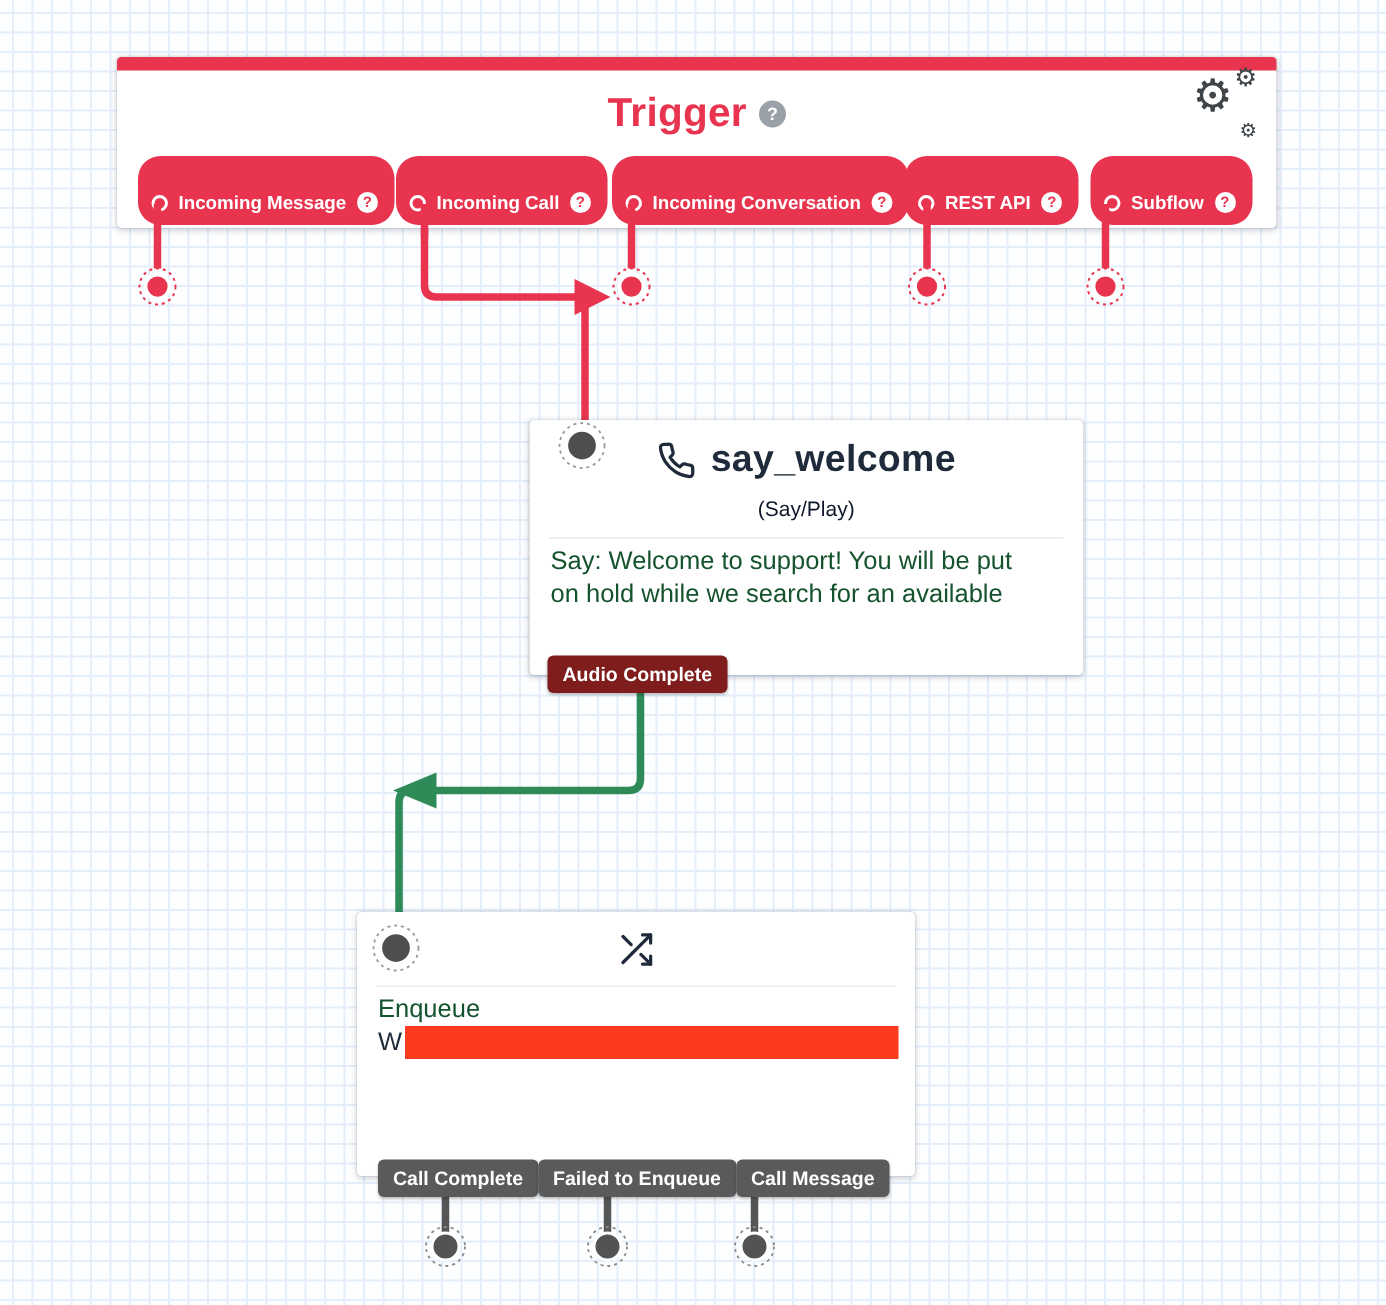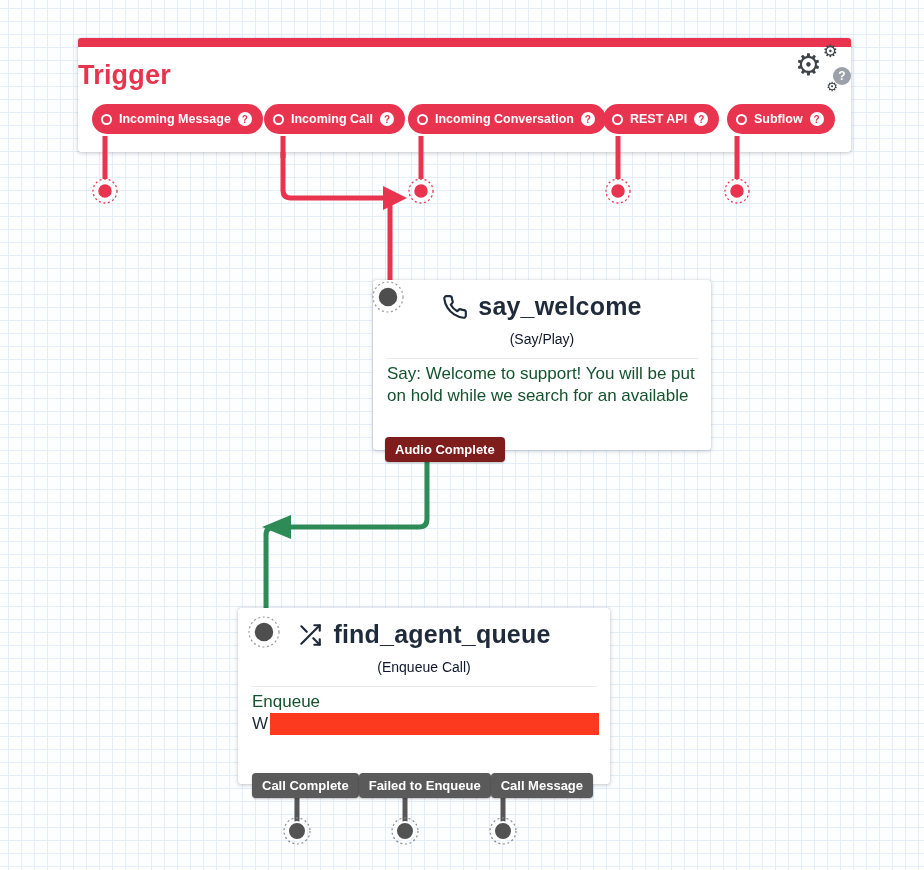--- a/index.html
+++ b/index.html
@@ -21,52 +21,52 @@
     box-shadow:0 1px 4px rgba(50,60,80,.28), 0 0 1px rgba(50,60,80,.25);
   }
   
   #trigger{left:78px;top:38px;width:773px;height:114px;}
   #trigger .topbar{
     position:absolute;left:0;top:0;right:0;height:9px;
     background:#e8344e;border-radius:3px 3px 0 0;
   }
   #trigger .title-row{
     position:absolute;left:0;right:0;top:22px;
-    display:flex;justify-content:space-between;align-items:center;gap:8px;
+    display:flex;justify-content:center;align-items:center;gap:8px;
   }
   #trigger .title{
     color:#e8344e;font-size:27px;font-weight:bold;letter-spacing:.2px;
   }
   .help-gray{
     width:18px;height:18px;border-radius:50%;background:#9aa1a8;color:#ffffff;
     font-size:12px;font-weight:bold;display:inline-flex;align-items:center;justify-content:center;
   }
   #gears{position:absolute;right:16px;top:12px;width:38px;height:40px;color:#3f4448;}
   #gears .g1{position:absolute;left:-2px;top:0px;font-size:30px;line-height:30px;}
   #gears .g2{position:absolute;right:-3px;top:-7px;font-size:17px;line-height:17px;}
   #gears .g3{position:absolute;right:-3px;bottom:-3px;font-size:13px;line-height:13px;}
   .pill{
     position:absolute;top:66px;height:30px;border-radius:15px;background:#e8344e;
     color:#ffffff;font-size:12.5px;font-weight:bold;white-space:nowrap;
-    display:inline-flex;align-items:center;gap:7px;padding:0 11px 0 9px;
+    display:inline-flex;align-items:center;gap:7px;padding:16px 11px 0 9px;
   }
   .pill .radio{width:11px;height:11px;border:2px solid #ffffff;border-radius:50%;box-sizing:border-box;flex:0 0 auto;}
   .pill .help{
     width:14px;height:14px;border-radius:50%;background:#ffffff;color:#e8344e;
     font-size:10px;font-weight:bold;display:inline-flex;align-items:center;justify-content:center;flex:0 0 auto;
   }
   
   .flow-widget .title-row{
     display:flex;justify-content:center;align-items:center;gap:10px;margin-top:12px;
   }
   .flow-widget .w-title{font-size:25px;font-weight:bold;color:#1f2b3a;letter-spacing:.2px;}
   .flow-widget .w-type{margin-top:10px;text-align:center;font-size:14px;color:#0f172a;}
   .flow-widget .divider{border:none;border-top:1px solid #e8eaed;margin:11px 13px 0 13px;}
   .flow-widget .w-body{margin:4px 14px 0 14px;font-size:17px;line-height:1.32;color:#14532d;}
-  #say-welcome{left:373px;top:280px;width:338px;height:170px;}
+  #say-welcome{left:353px;top:280px;width:369px;height:170px;}
   #find-agent-queue{left:238px;top:608px;width:372px;height:176px;}
   .badge{
     display:inline-block;padding:5px 10px;border-radius:4px;color:#ffffff;
     font-size:13px;font-weight:bold;white-space:nowrap;
     box-shadow:0 1px 2px rgba(0,0,0,.25);
   }
   .badge.green{background:#7f1d1d;position:absolute;left:12px;bottom:-12px;text-align:center;}
   .badges-row{position:absolute;left:14px;bottom:-14px;display:flex;gap:0;}
   .badge.gray{background:#5a5a5a;}
   .value-line{display:flex;align-items:center;margin:0 11px 0 14px;font-size:17px;color:#1f2b3a;}
@@ -147,23 +147,21 @@
   <div class="title-row">
     <span class="wicon">
       <svg width="26" height="26" viewBox="0 0 24 24" fill="none" stroke="#1f2b3a" stroke-width="2" stroke-linecap="round" stroke-linejoin="round">
         <polyline points="16 3 21 3 21 8"></polyline>
         <line x1="4" y1="20" x2="21" y2="3"></line>
         <polyline points="21 16 21 21 16 21"></polyline>
         <line x1="15" y1="15" x2="21" y2="21"></line>
         <line x1="4" y1="4" x2="9" y2="9"></line>
       </svg>
     </span>
-    <span class="w-title">find_agent_queue</span>
-  </div>
-  <div class="w-type">(Enqueue Call)</div>
+  </div>
   <hr class="divider">
   <div class="w-body" style="margin-bottom:0">Enqueue</div>
   <div class="value-line">
     <span>W</span>
     <span class="redaction"></span>
   </div>
   <div class="badges-row">
     <span class="badge gray">Call Complete</span>
     <span class="badge gray">Failed to Enqueue</span>
     <span class="badge gray">Call Message</span>

